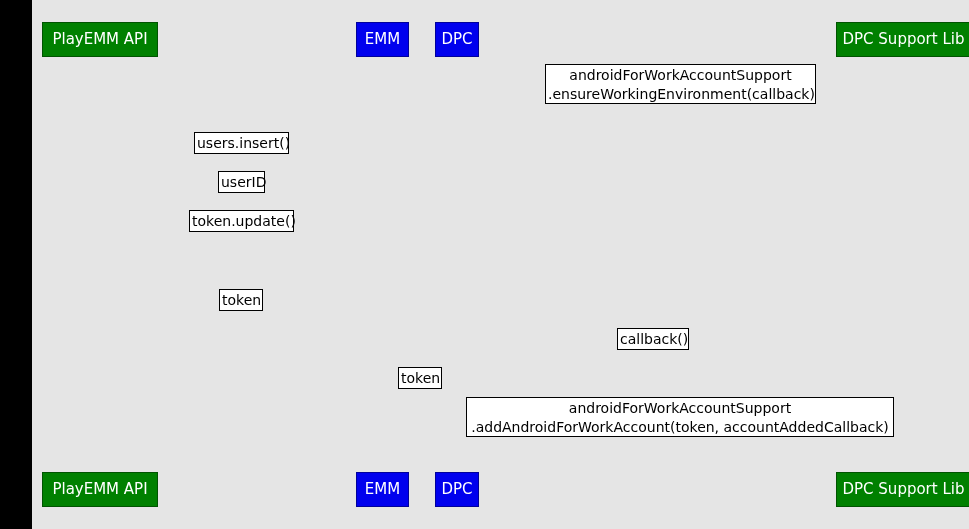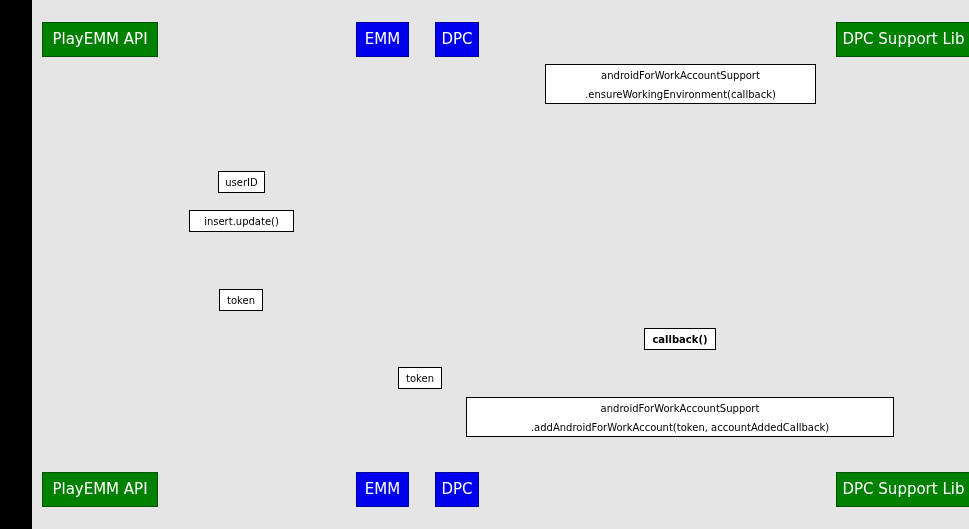--- a/index.html
+++ b/index.html
@@ -25,21 +25,21 @@
     align-items: center;
     justify-content: center;
     white-space: nowrap;
     border: 1px solid rgba(0,0,0,0.35);
   }
   .msg-label {
     position: absolute;
     box-sizing: border-box;
     background: #ffffff;
     color: #000000;
-    font-size: 10px;
+    font-size: 14px;
     line-height: 19px;
     text-align: center;
     white-space: pre;
     padding: 1px 2px;
     border: 1px solid #000000;
   }
   .msg-label.two-line {
     line-height: 19px;
   }
 </style>
@@ -50,20 +50,21 @@
     <div class="lifeline-box" style="left: 10px; top: 22px; width: 116px; height: 35px; background: rgb(0, 128, 0);">PlayEMM API</div>
     <div class="lifeline-box" style="left: 324px; top: 22px; width: 53px; height: 35px; background: rgb(0, 0, 238);">EMM</div>
     <div class="lifeline-box" style="left: 403px; top: 22px; width: 44px; height: 35px; background: rgb(0, 0, 238);">DPC</div>
     <div class="lifeline-box" style="left: 804px; top: 22px; width: 135px; height: 35px; background: rgb(0, 128, 0);">DPC Support Lib</div>
     <div class="lifeline-box" style="left: 10px; top: 472px; width: 116px; height: 35px; background: rgb(0, 128, 0);">PlayEMM API</div>
     <div class="lifeline-box" style="left: 324px; top: 472px; width: 53px; height: 35px; background: rgb(0, 0, 238);">EMM</div>
     <div class="lifeline-box" style="left: 403px; top: 472px; width: 44px; height: 35px; background: rgb(0, 0, 238);">DPC</div>
     <div class="lifeline-box" style="left: 804px; top: 472px; width: 135px; height: 35px; background: rgb(0, 128, 0);">DPC Support Lib</div>
     <div class="msg-label two-line" style="left: 513px; top: 64px; width: 271px; height: 40px;">androidForWorkAccountSupport
 .ensureWorkingEnvironment(callback)</div>
+    <div class="msg-label" style="left: 162px; top: 132px; width: 95px; height: 22px;">users.insert()</div>
     <div class="msg-label" style="left: 186px; top: 171px; width: 47px; height: 22px; text-align: center;">userID</div>
-    <div class="msg-label" style="left: 157px; top: 210px; width: 105px; height: 22px;">insert.update()</div>
+    <div class="msg-label" style="left: 157px; top: 210px; width: 105px; height: 22px;">token.update()</div>
     <div class="msg-label" style="left: 187px; top: 289px; width: 44px; height: 22px;">token</div>
-    <div class="msg-label" style="left: 612px; top: 328px; width: 72px; height: 22px; font-weight: bold;">callback()</div>
+    <div class="msg-label" style="left: 585px; top: 328px; width: 72px; height: 22px;">callback()</div>
     <div class="msg-label" style="left: 366px; top: 367px; width: 44px; height: 22px;">token</div>
     <div class="msg-label two-line" style="left: 434px; top: 397px; width: 428px; height: 40px;">androidForWorkAccountSupport
 .addAndroidForWorkAccount(token, accountAddedCallback)</div>
   </div>
 
 </body></html>

